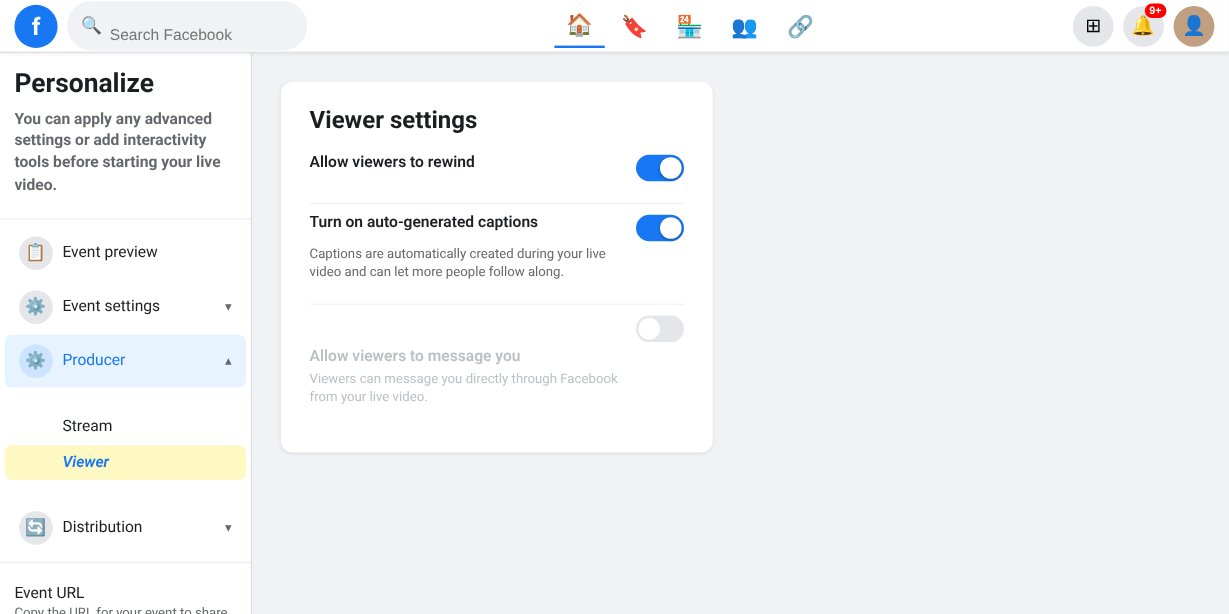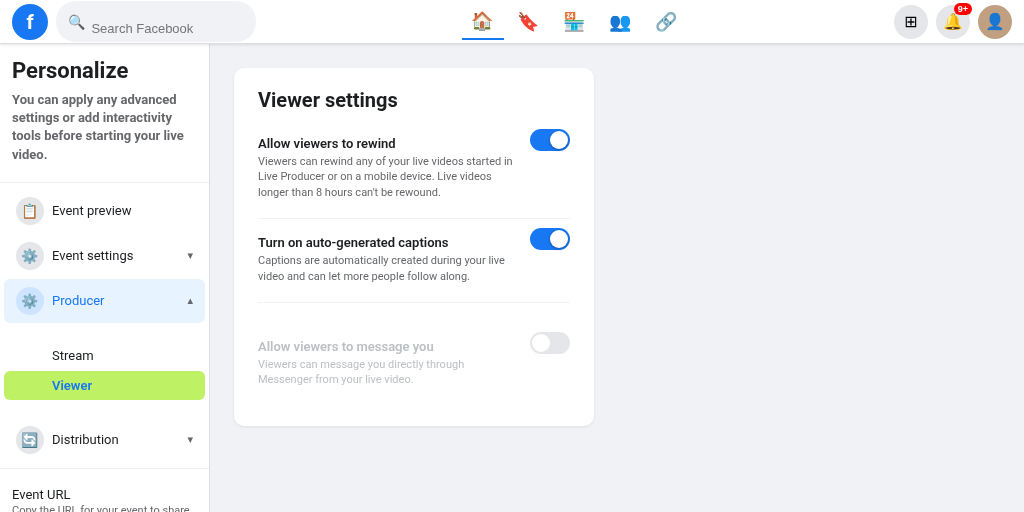--- a/index.html
+++ b/index.html
@@ -51,36 +51,36 @@
     .sidebar-item-left { display: flex; align-items: center; gap: 8px; }
     .sidebar-icon { width: 28px; height: 28px; background: #e4e6ea; border-radius: 50%; display: flex; align-items: center; justify-content: center; font-size: 14px; }
     .sidebar-item.active .sidebar-icon { background: #cce4ff; }
     .chevron { font-size: 11px; color: #65676b; }
 
     .sub-items { padding: 16px 4px; }
     .sub-item {
       padding: 7px 12px 7px 48px; cursor: pointer; border-radius: 6px;
       font-size: 13px; color: #1c1e21; margin: 1px 0;
     }
-    .sub-item.active { background: #bef264; color: #1877f2; font-weight: 600; }
+    .sub-item.active { background: #fef9c3; color: #1877f2; font-weight: 600; font-style: italic; }
 
     .event-url-section { padding: 12px 12px 8px; margin-top: 4px; }
     .event-url-title { font-size: 13px; font-weight: 400; margin-bottom: 2px; }
     .event-url-desc { font-size: 11px; color: #65676b; margin-bottom: 8px; }
 
     
     .main-content { flex: 1; padding: 24px; background: #f0f2f5; }
     .viewer-card {
       background: #fff; border-radius: 10px; padding: 20px 24px;
       max-width: 360px; box-shadow: 0 1px 3px rgba(0,0,0,0.08);
     }
     .viewer-card-title { font-size: 20px; font-weight: 700; margin-bottom: 16px; }
 
     .setting-row { margin-bottom: 18px; }
-    .setting-row-header { display: flex; align-items: flex-end; justify-content: space-between; gap: 12px; margin-bottom: 3px; }
+    .setting-row-header { display: flex; align-items: flex-start; justify-content: space-between; gap: 12px; margin-bottom: 3px; }
     .setting-label { font-size: 13px; font-weight: 600; color: #1c1e21; flex: 1; }
     .setting-desc { font-size: 11px; color: #65676b; line-height: 1.4; padding-right: 52px; }
     .setting-row.disabled .setting-label { color: #bcc0c4; margin-top: 28px; }
     .setting-row.disabled .setting-desc { color: #bcc0c4; }
 
     
     .toggle {
       position: relative; width: 40px; height: 22px; flex-shrink: 0; margin-top: 1px;
     }
     .toggle input { opacity: 0; width: 0; height: 0; }
@@ -188,21 +188,20 @@
       <div class="viewer-card-title">Viewer settings</div>
 
       <div class="setting-row">
         <div class="setting-row-header">
           <span class="setting-label">Allow viewers to rewind</span>
           <label class="toggle on">
             <input type="checkbox" checked="" style="">
             <span class="toggle-slider"></span>
           </label>
         </div>
-        <div class="setting-desc">Viewers can rewind any of your live videos started in Live Producer or on a mobile device. Live videos longer than 8 hours can't be rewound.</div>
       </div>
 
       <hr class="divider-light">
 
       <div class="setting-row">
         <div class="setting-row-header">
           <span class="setting-label">Turn on auto-generated captions</span>
           <label class="toggle on">
             <input type="checkbox" checked="" style="">
             <span class="toggle-slider"></span>
@@ -214,18 +213,18 @@
       <hr class="divider-light">
 
       <div class="setting-row disabled">
         <div class="setting-row-header">
           <span class="setting-label">Allow viewers to message you</span>
           <label class="toggle disabled off">
             <input type="checkbox" disabled="" style="">
             <span class="toggle-slider"></span>
           </label>
         </div>
-        <div class="setting-desc">Viewers can message you directly through Messenger from your live video.</div>
+        <div class="setting-desc">Viewers can message you directly through Facebook from your live video.</div>
       </div>
     </div>
   </main>
 
 </div>
 
 </body></html>

